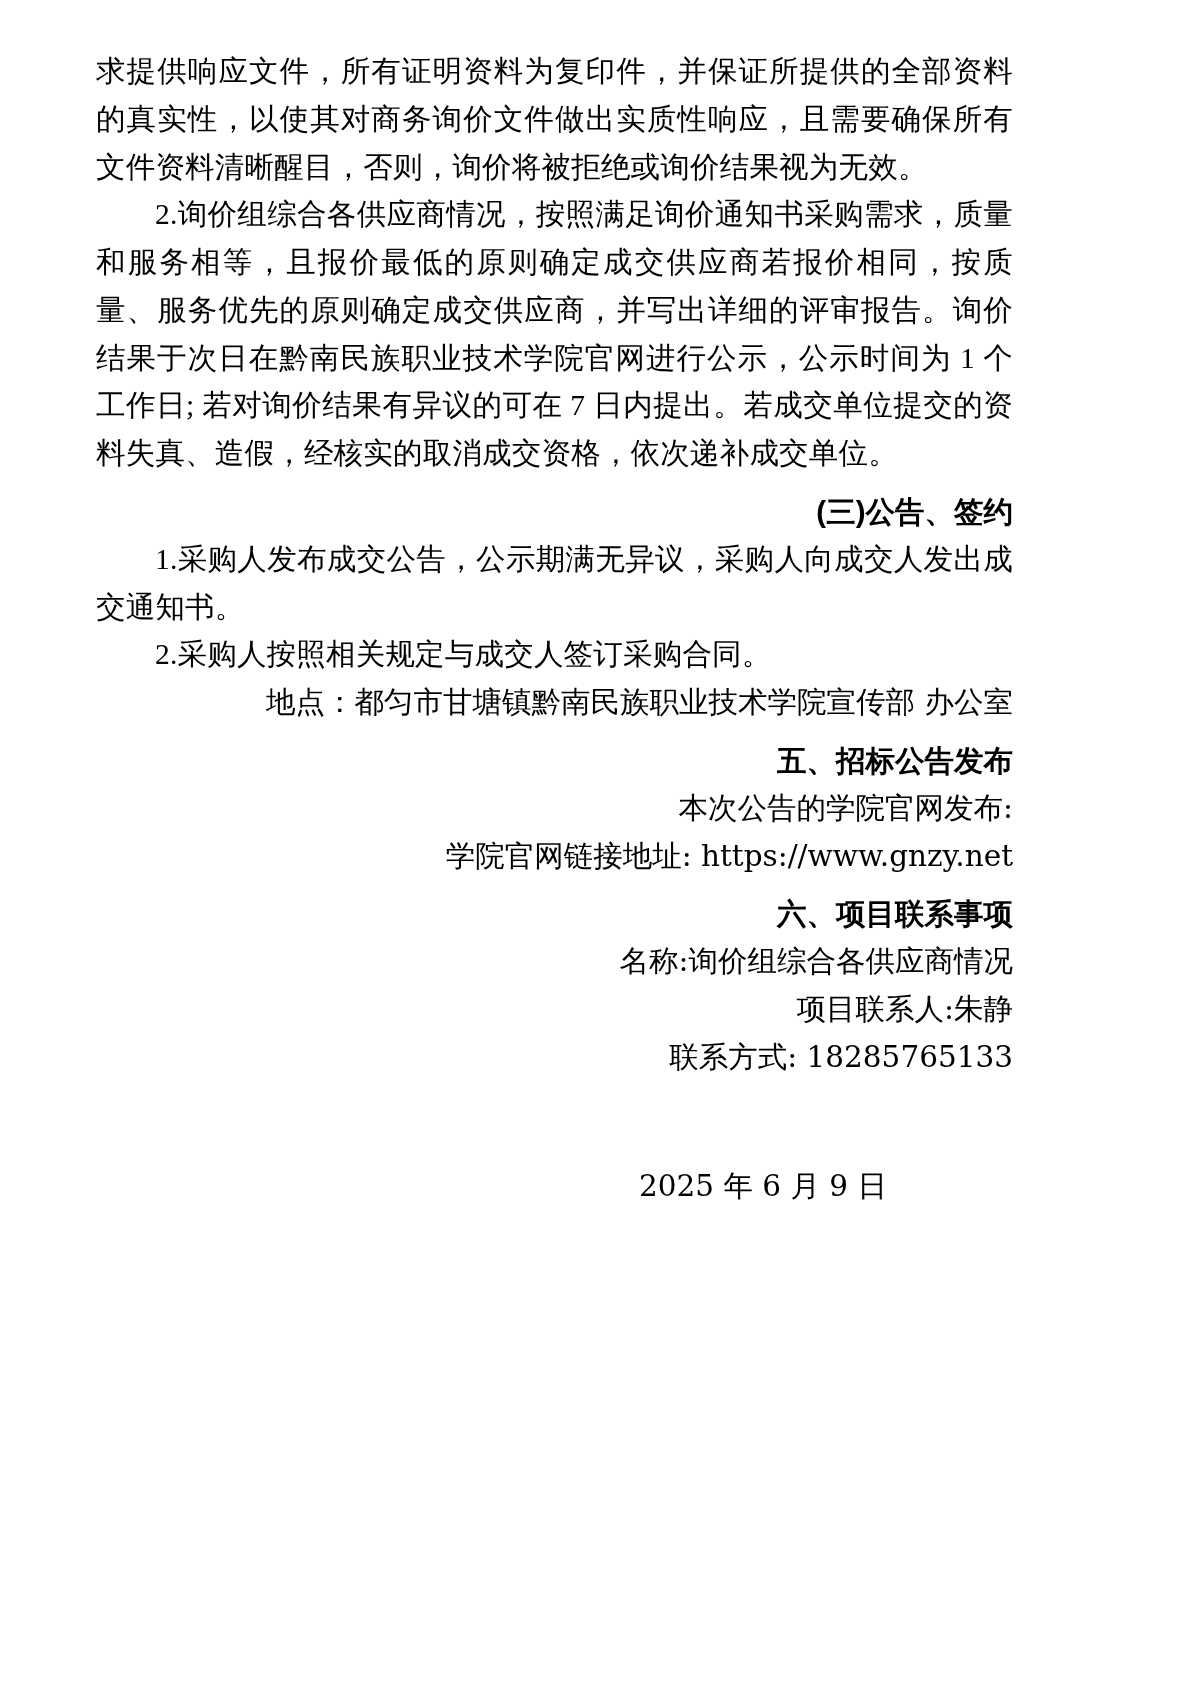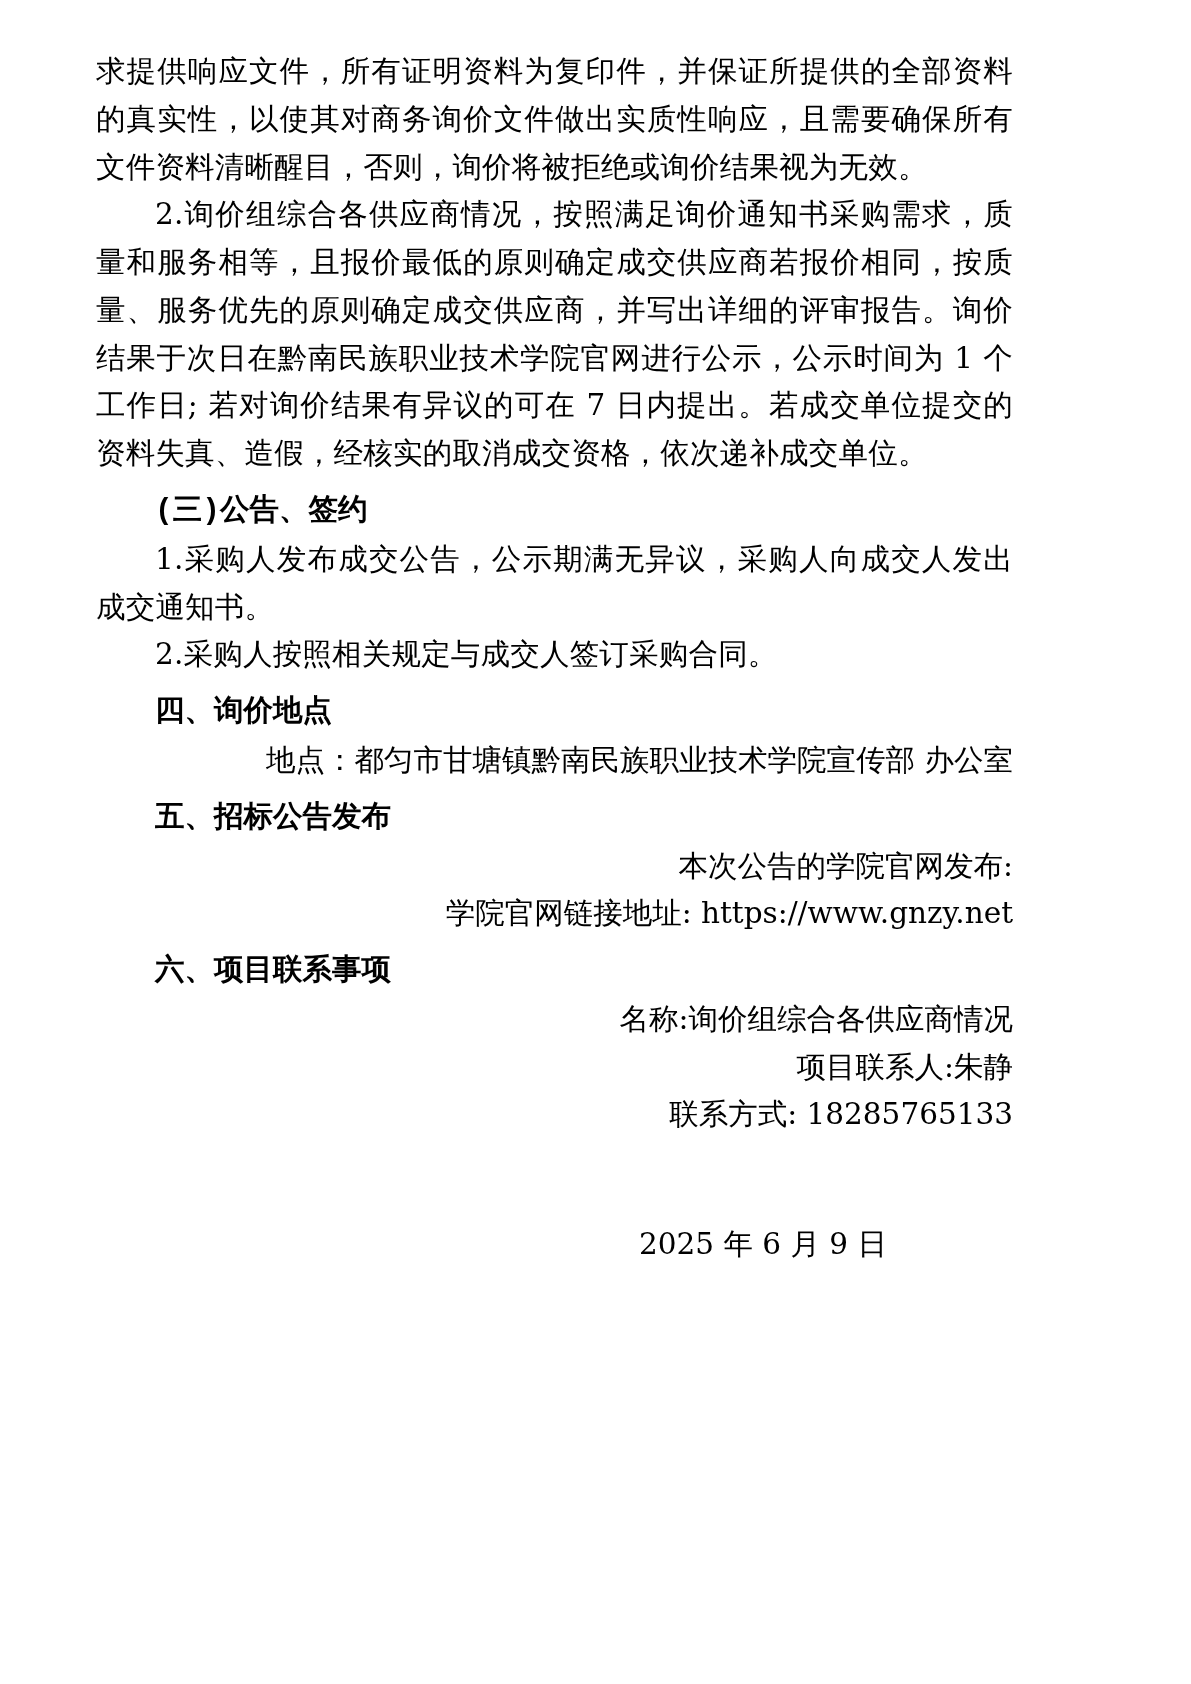--- a/index.html
+++ b/index.html
@@ -23,29 +23,31 @@
     text-align: justify;
     text-justify: inter-ideograph;
     letter-spacing: 0.2px;
     margin: 0;
   }
   .para-cont {
     text-indent: 0;
   }
   .para-indent {
     text-indent: 2em;
+    font-family: Liberation Serif, serif;
   }
   .heading {
     font-size: 29.5px;
     line-height: 1.62;
     font-weight: bold;
     text-indent: 2em;
     margin: 0;
     margin-top: 10px;
-    font-family: Liberation Mono, monospace;
+    font-family: Liberation Sans, sans-serif;
+    text-align: right;
   }
   .sub-line {
     font-size: 29.5px;
     line-height: 1.62;
     text-indent: 1.2em;
     margin: 0;
     text-align: right;
   }
   .signature-block {
     margin-top: 80px;
@@ -73,21 +75,20 @@
   <p class="body-text para-cont">求提供响应文件，所有证明资料为复印件，并保证所提供的全部资料的真实性，以使其对商务询价文件做出实质性响应，且需要确保所有文件资料清晰醒目，否则，询价将被拒绝或询价结果视为无效。</p>
 
   <p class="body-text para-indent">2.询价组综合各供应商情况，按照满足询价通知书采购需求，质量和服务相等，且报价最低的原则确定成交供应商若报价相同，按质量、服务优先的原则确定成交供应商，并写出详细的评审报告。询价结果于次日在黔南民族职业技术学院官网进行公示，公示时间为 1 个工作日; 若对询价结果有异议的可在 7 日内提出。若成交单位提交的资料失真、造假，经核实的取消成交资格，依次递补成交单位。</p>
 
   <p class="heading">(三)公告、签约</p>
 
   <p class="body-text para-indent">1.采购人发布成交公告，公示期满无异议，采购人向成交人发出成交通知书。</p>
 
   <p class="body-text para-indent">2.采购人按照相关规定与成交人签订采购合同。</p>
 
-  <p class="heading">四、询价地点</p>
 
   <p class="sub-line">地点：都匀市甘塘镇黔南民族职业技术学院宣传部 办公室</p>
 
   <p class="heading">五、招标公告发布</p>
 
   <p class="sub-line">本次公告的学院官网发布:</p>
 
   <p class="sub-line">学院官网链接地址: https://www.gnzy.net</p>
 
   <p class="heading">六、项目联系事项</p>

